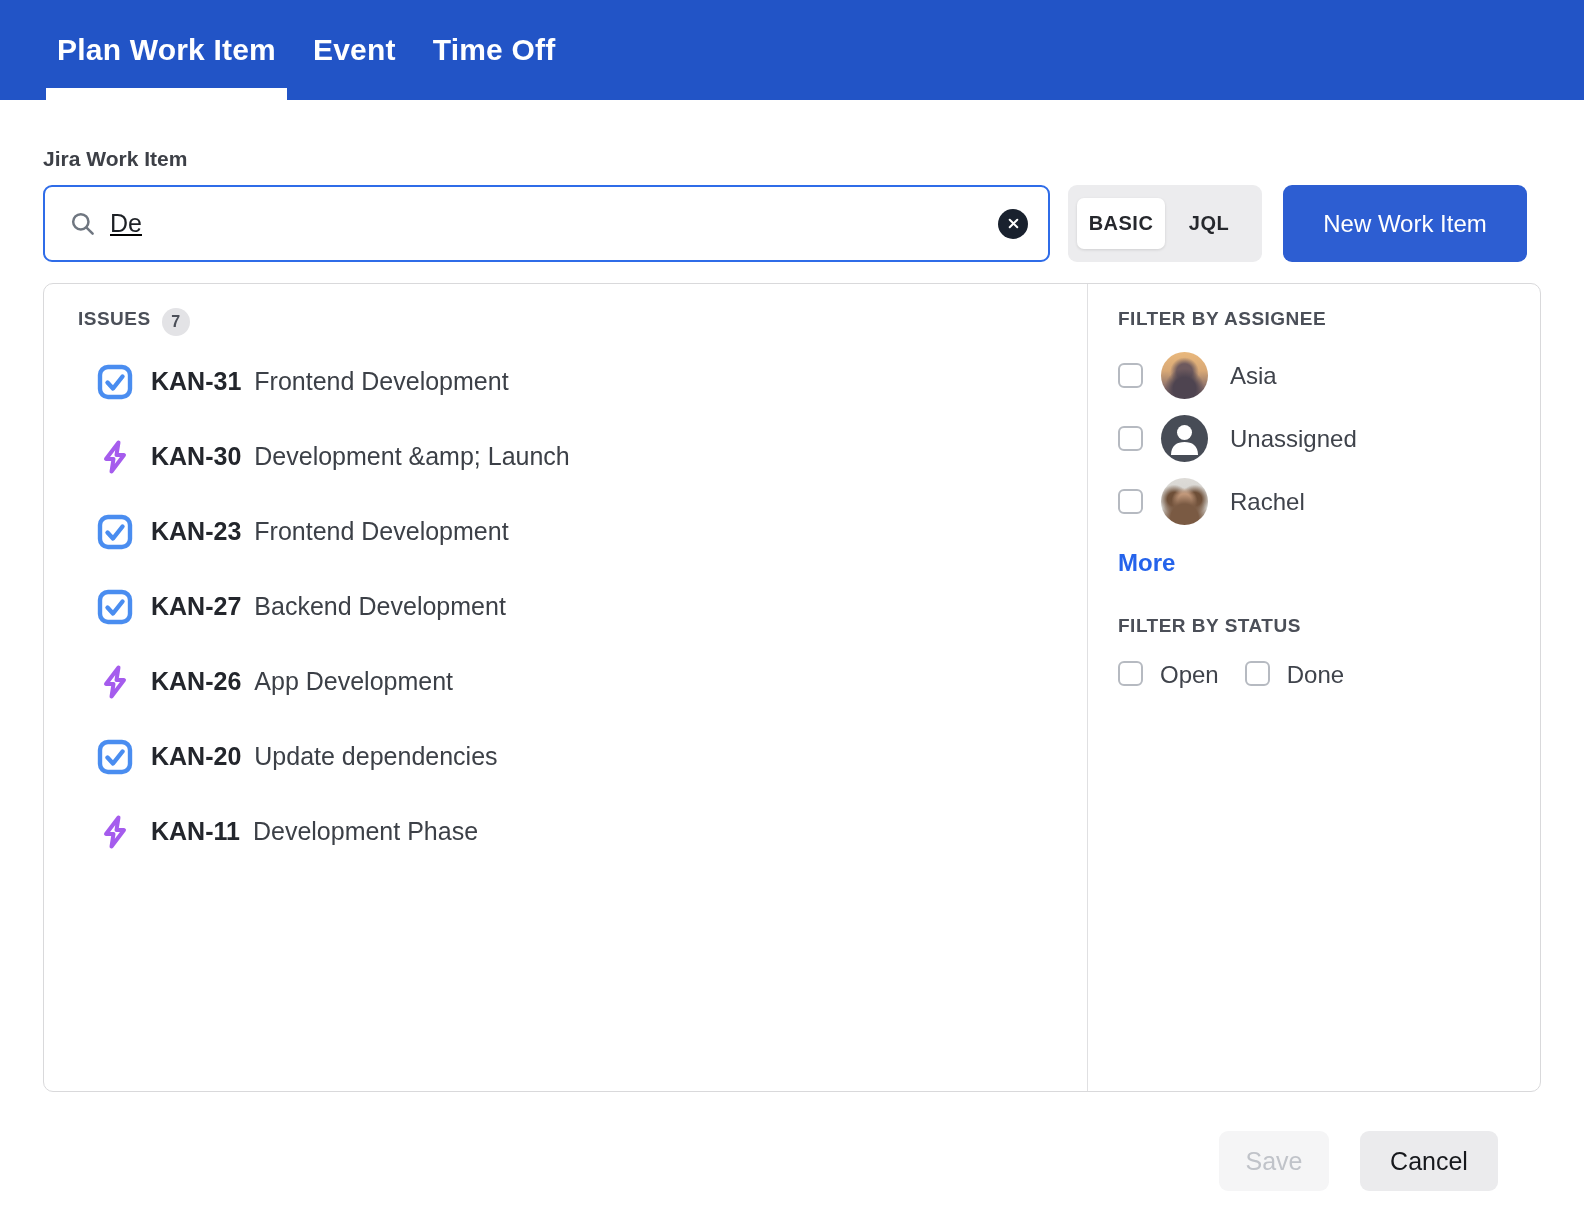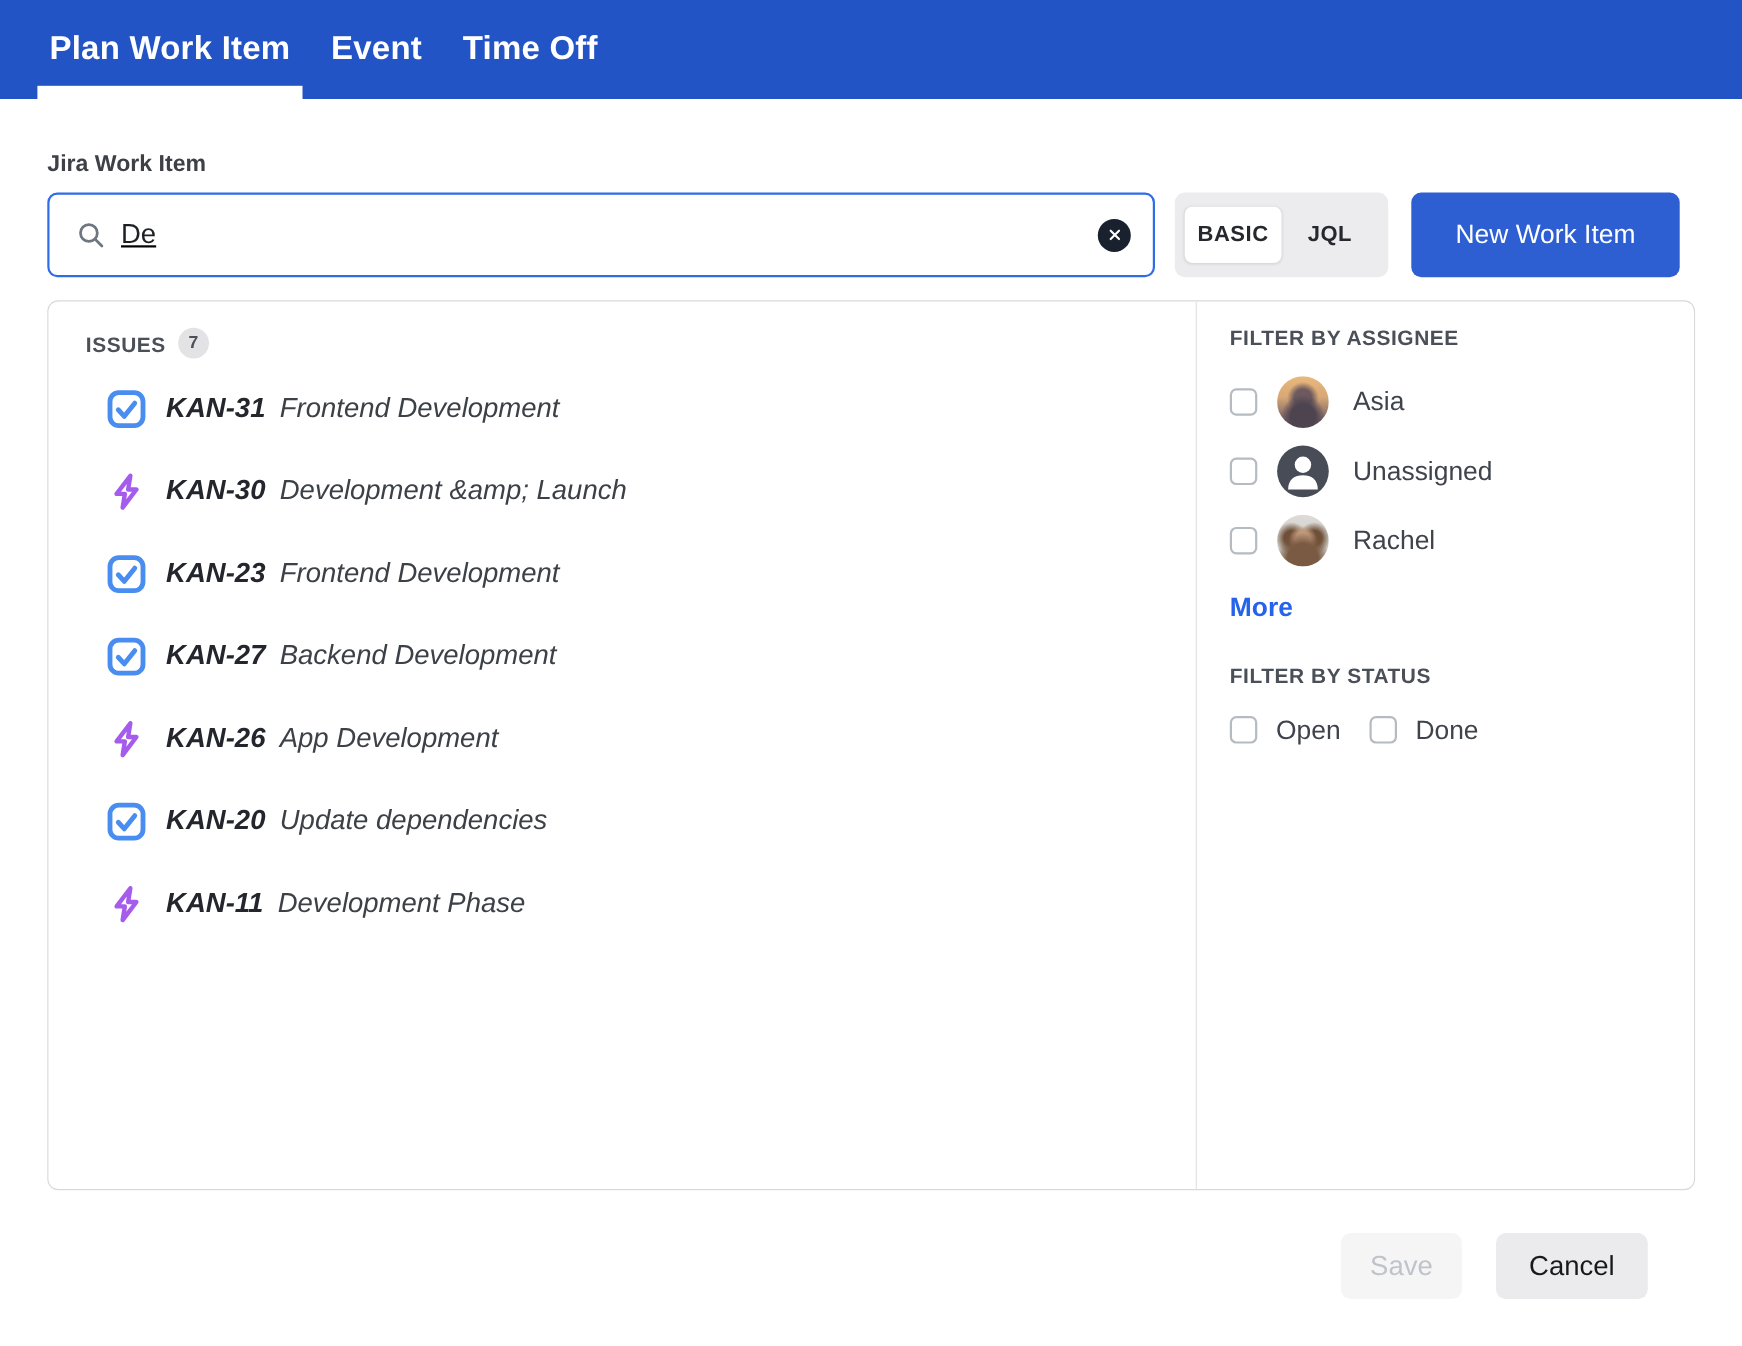--- a/index.html
+++ b/index.html
@@ -1,21 +1,21 @@
 <!DOCTYPE html>
 <html><head>
 <meta charset="utf-8">
 <style>
   * { margin:0; padding:0; box-sizing:border-box; }
   html,body { width:1584px; height:1224px; background:#ffffff;
     font-family:"Liberation Sans", sans-serif; overflow:hidden; }
 
   
-  .app-header { position:relative; height:90px; background:#2254c6;
-    display:flex; align-items:center; padding-left:34px; }
+  .app-header { position:relative; height:100px; background:#2254c6;
+    display:flex; align-items:center; padding-left:46px; }
   .tabs { display:flex; gap:15px; height:100%; align-items:center; }
   .tab { position:relative; height:100%; display:flex; align-items:center;
     padding:0 11px; color:#ffffff; font-size:30px; font-weight:600;
     letter-spacing:0.2px; cursor:pointer; }
   .tab.active::after { content:""; position:absolute; left:0; right:0;
     bottom:0; height:12px; background:#ffffff; }
 
   
   .content { padding:0 43px; }
   .field-label { margin-top:47px; font-size:21px; font-weight:700; color:#3d4047; }
@@ -34,27 +34,27 @@
     color:#26282d; letter-spacing:0.5px; padding:14px 0; border-radius:7px; cursor:pointer; }
   .mode-opt.active { background:#ffffff; box-shadow:0 1px 3px rgba(0,0,0,0.12); }
   .new-item-btn { margin-left:21px; flex:0 0 244px; background:#2d5ed2;
     border:none; border-radius:9px; color:#ffffff; font-size:24px; font-weight:500;
     cursor:pointer; font-family:"Liberation Sans", sans-serif; }
 
   
   .panel { margin-top:21px; height:809px; border:1.5px solid #d9d9db;
     border-radius:10px; display:flex; overflow:hidden; background:#fff; }
   .issues-col { flex:1; padding:24px 0 0 34px; }
-  .issues-head { display:flex; align-items:flex-end; }
+  .issues-head { display:flex; align-items:flex-start; }
   .issues-title { font-size:19px; font-weight:700; color:#4b4f58; letter-spacing:0.5px; }
   .count-badge { margin-left:11px; min-width:28px; height:28px; border-radius:14px;
     background:#e3e3e6; color:#4b4f58; font-size:16px; font-weight:700;
     display:flex; align-items:center; justify-content:center; }
   .issue-list { margin-top:8px; }
-  .issue-row { display:flex; align-items:center; height:75px; padding-left:18px; cursor:pointer;font-style:italic; }
+  .issue-row { display:flex; align-items:center; height:75px; padding-left:18px; cursor:pointer; }
   .issue-icon { width:38px; height:38px; flex:0 0 auto; display:flex;
     align-items:center; justify-content:center; }
   .issue-key { margin-left:17px; font-size:25px; font-weight:700; color:#23262c; }
   .issue-summary { margin-left:13px; font-size:25px; color:#3c4047; }
 
   
   .filters-col { flex:0 0 453px; border-left:1.5px solid #e0e0e2; padding:24px 0 0 30px; }
   .filter-title { font-size:19px; font-weight:700; color:#4b4f58; letter-spacing:0.5px; }
   .assignee-list { margin-top:14px; }
   .assignee-row { display:flex; align-items:center; height:63px; cursor:pointer; }

